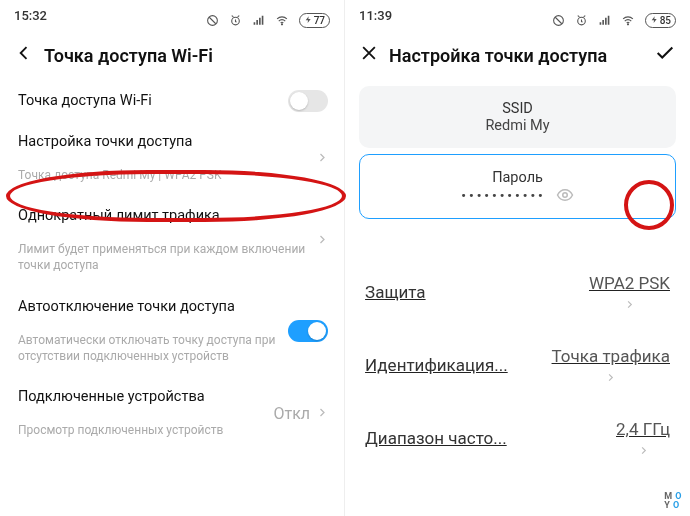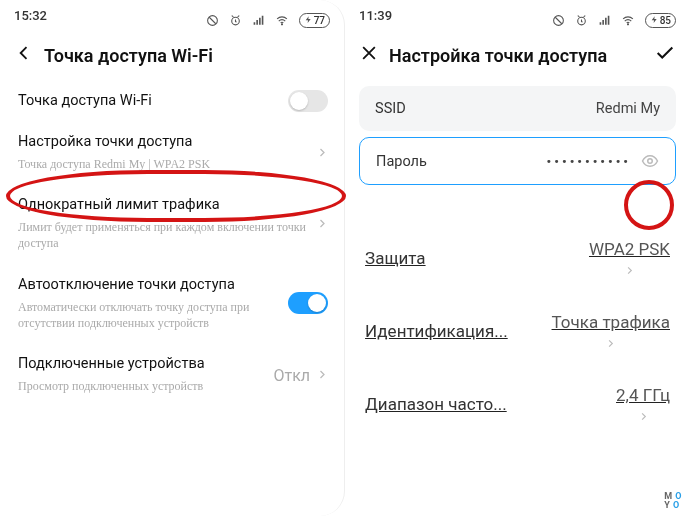--- a/index.html
+++ b/index.html
@@ -1,42 +1,42 @@
 <!DOCTYPE html>
 <html><head>
 <meta charset="utf-8">
 <style>
   * { box-sizing: border-box; margin: 0; padding: 0; }
   html, body { width: 690px; height: 516px; font-family: -apple-system, "Segoe UI", Roboto, Arial, sans-serif; background: #fff; color: #222; }
   .container { display: flex; width: 690px; height: 516px; position: relative; }
-  .screen { width: 400px; height: 516px; position: relative; overflow: hidden; background: #fff; border-radius: 25px; }
+  .screen { width: 400px; height: 516px; position: relative; overflow: hidden; background: #fff; }
   .screen.left { border-right: 1px solid #eee; }
   
   .status { display: flex; justify-content: space-between; align-items: center; height: 30px; padding: 0 14px; font-size: 13px; font-weight: 500; color: #333; }
   .status-icons { display: flex; align-items: center; gap: 10px; font-size: 11px; margin-top: 10px; }
   .status-icons svg { display: block; }
   .batt-pill { border: 1px solid #555; border-radius: 8px; padding: 0 4px; font-size: 10px; line-height: 13px; display:flex; align-items:center; gap:2px;}
   
   .header { display: flex; align-items: center; height: 50px; padding: 0 14px; }
   .header .title { flex: 1; font-size: 18px; font-weight: 600; color: #111; margin-left: 10px; }
   .header .check { margin-left: auto; }
   
   .row { padding: 12px 18px; position: relative; }
   .row-title { font-size: 14.5px; color: #111; }
-  .row-sub { font-size: 12px; color: #aaa; margin-top: 6px; line-height: 1.35; font-family: Liberation Serif, serif; }
+  .row-sub { font-size: 12px; color: #aaa; margin-top: 17px; line-height: 1.35; }
   .chev { position: absolute; right: 16px; top: 50%; transform: translateY(-50%); color: #bbb; }
   .toggle { position: absolute; right: 16px; top: 50%; transform: translateY(-50%); width: 40px; height: 22px; border-radius: 11px; }
   .toggle.off { background: #e6e6e6; }
   .toggle.off::after { content:""; position:absolute; left:2px; top:2px; width:18px; height:18px; background:#fff; border-radius:50%; box-shadow:0 1px 2px rgba(0,0,0,.2);}
   .toggle.on { background: #1e9fff; }
   .toggle.on::after { content:""; position:absolute; right:2px; top:2px; width:18px; height:18px; background:#fff; border-radius:50%; box-shadow:0 1px 2px rgba(0,0,0,.2);}
   .section-label { font-size: 12px; color: #b0b0b0; padding: 18px 18px 6px; letter-spacing: .3px; }
   .off-label { position:absolute; right:34px; top:50%; transform:translateY(-50%); font-size:16px; color:#aaa;}
   
-  .field-card { margin: 6px 14px; background: #f4f5f6; border-radius: 10px; padding: 14px 16px; display:flex; align-items:center; justify-content:space-between; font-size:14.5px; position:relative; }
+  .field-card { margin: 6px 14px; background: #f4f5f6; border-radius: 10px; padding: 14px 16px; display:flex; align-items:center; justify-content:space-between; font-size:14.5px; position:relative;flex-direction:column; }
   .field-card.active { background:#fff; border:1.5px solid #1e9fff; }
   .field-label { color:#333; }
   .field-value { color:#444; }
   .dots { letter-spacing: 3px; font-weight:bold; color:#444; font-size:13px; }
   .row2 { display:flex; justify-content:space-between; align-items:center; padding: 18px 20px; font-size:17px;text-decoration:underline; }
   .row2 .val { color:#555; display:flex; align-items:center; gap:6px;flex-direction:column;}
   
   .red-oval { position:absolute; border:4px solid #d41414; border-radius:50%; pointer-events:none; }
   .oval1 { left:6px; top:170px; width:340px; height:52px; border-radius: 50% / 60%; }
   .oval2 { left:624px; top:180px; width:50px; height:50px; }

